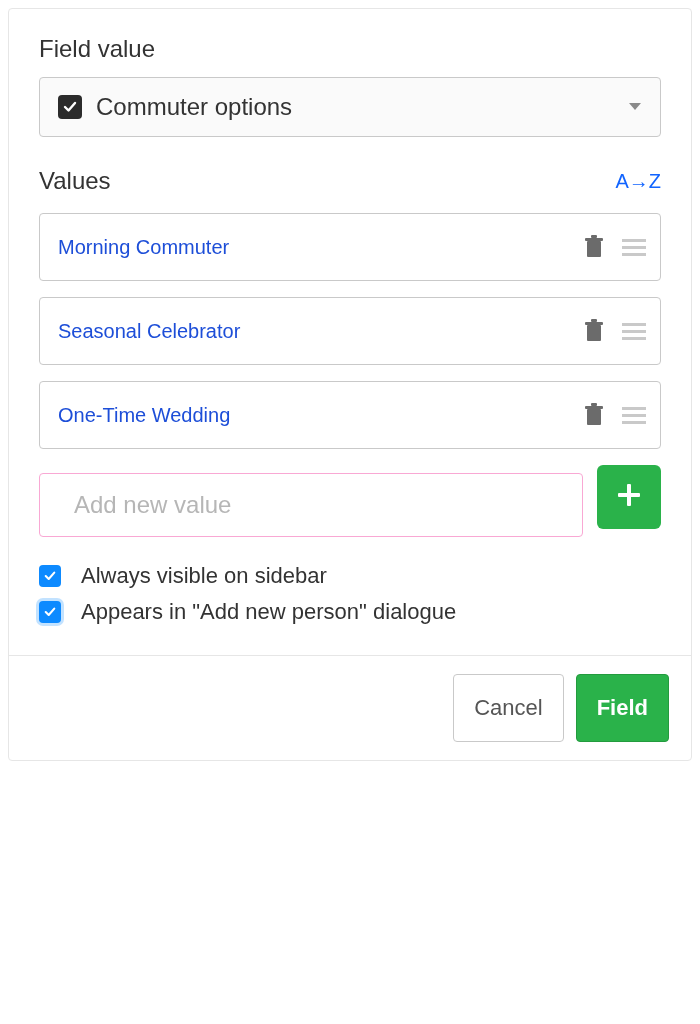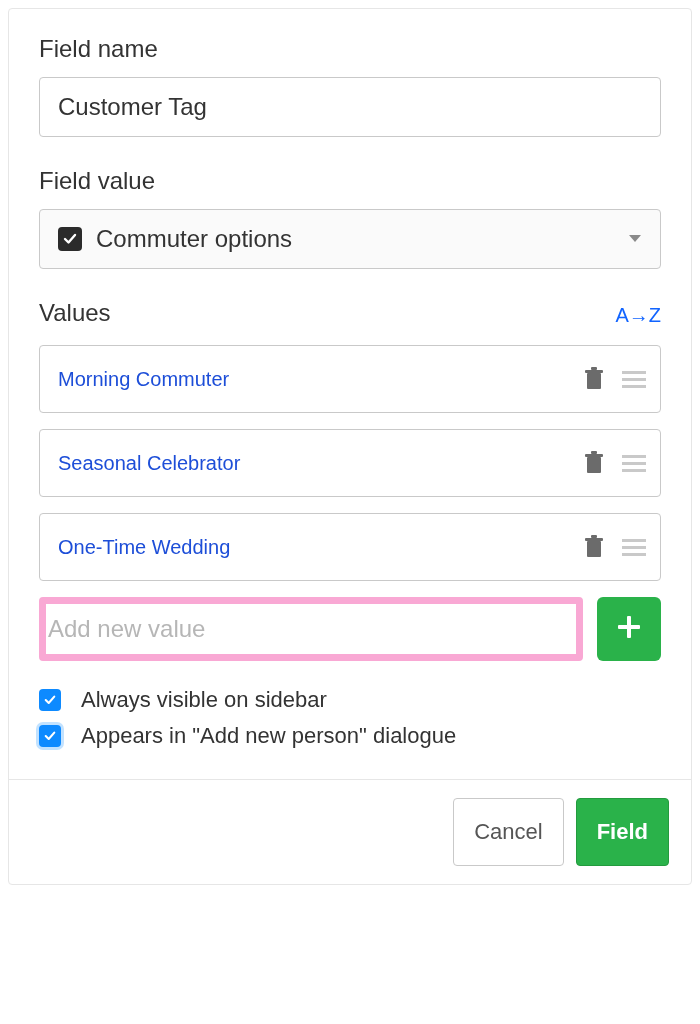--- a/index.html
+++ b/index.html
@@ -56,21 +56,21 @@
       margin-right: 14px;
       flex-shrink: 0;
     }
     .select-icon svg { display:block; }
     .select-caret {
       position: absolute; right: 18px; top: 50%; transform: translateY(-50%);
       color: #8a8a8a;
     }
     .select-text { font-size: 24px; color: #333; }
     .values-header {
-      display: flex; justify-content: space-between; align-items: flex-end;
+      display: flex; justify-content: space-between; align-items: center;
       margin-bottom: 18px;
     }
     .sort-link {
       font-size: 20px;
       color: #1164ff;
       cursor: pointer;
       font-weight: 500;
     }
     .value-row {
       display: flex; align-items: center;
@@ -101,25 +101,26 @@
     .drag-handle { color: #c9c9c9; cursor: grab; }
     .add-row {
       display: flex; gap: 14px; align-items: stretch;
       margin-top: 6px; margin-bottom: 26px;
     }
     .add-input-wrap {
       flex: 1;
     }
     .add-input {
       width: 100%; height: 64px;
-      border: 7px solid #f9a8d4;
-      border-radius: 4px;
-      padding: 0 2px;
+      border: 1px solid #f9a8d4;
+      border-radius: 4px;
+      padding: 0 34px;
       font-size: 24px;
       background: #fff;
+      margin-top: 8px;
     }
     .add-input::placeholder { color: #b6b6b6; }
     .add-btn {
       width: 64px; height: 64px;
       background: #2ab24a;
       border-radius: 6px;
       display:flex; align-items:center; justify-content:center;
       cursor: pointer;
     }
     .checkbox-row {
@@ -161,24 +162,20 @@
       font-weight: 600;
       border: 1px solid #239b3e;
     }
   </style>
 </head>
 <body>
 
 <div class="panel">
   <div class="panel-body">
 
-    <div class="section">
-      <div class="label">Field name</div>
-      <input class="text-input" type="text" value="Customer Tag" style="">
-    </div>
 
     <div class="section">
       <div class="label">Field value</div>
       <div class="select-box">
         <span class="select-icon">
           <svg width="14" height="14" viewBox="0 0 14 14">
               <path d="M2 7 L5.5 10.5 L12 3" stroke="#fff" stroke-width="2.4" fill="none" stroke-linecap="round" stroke-linejoin="round"></path>
             </svg>
         </span>
         <span class="select-text">Commuter options</span>

